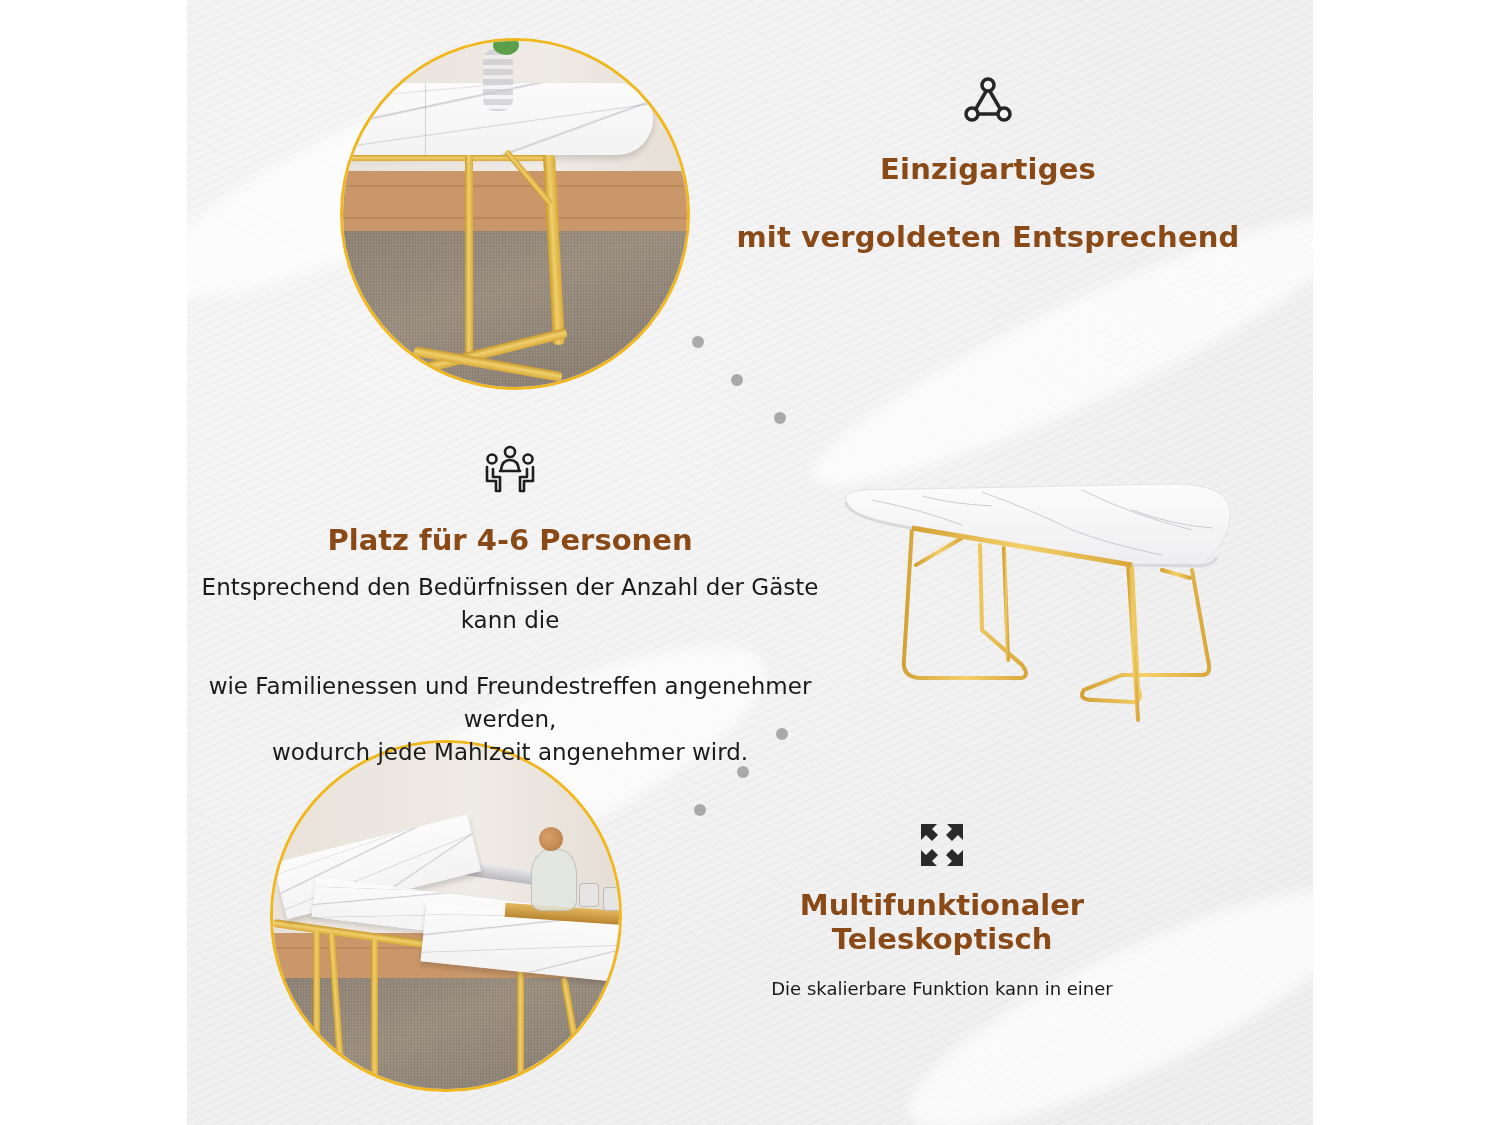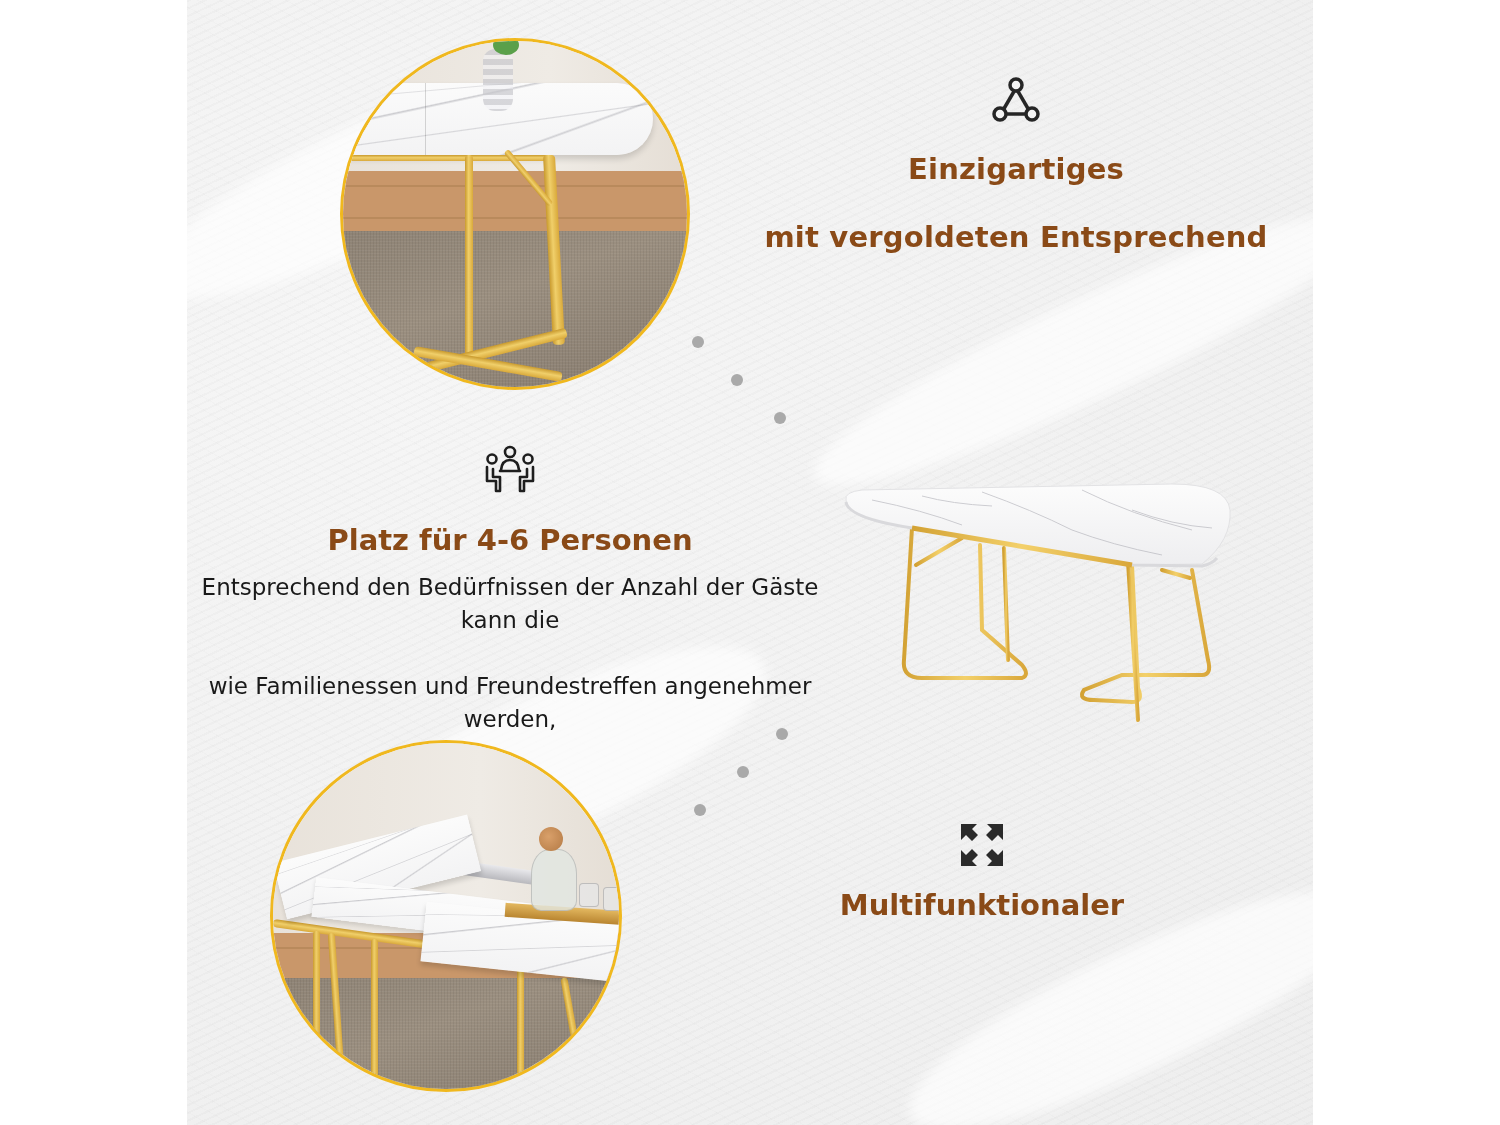--- a/index.html
+++ b/index.html
@@ -62,31 +62,31 @@
   .feature-icon { display: block; margin: 0 auto; }
   .heading {
     color: #8a4a17; font-weight: bold; font-family: "DejaVu Sans", sans-serif;
     line-height: 34px; margin: 0;
   }
   .desc {
     color: #1a1a1a; font-family: "DejaVu Sans", sans-serif; font-weight: normal;
     margin: 0;
   }
 
-  .f1 { left: 756px; top: 76px; width: 520px; }
+  .f1 { left: 728px; top: 76px; width: 520px; }
   .f1 .feature-icon { width: 52px; height: 48px; }
   .f1 .heading { font-size: 29px; margin-top: 28px; letter-spacing: 0.2px; }
   .f1 .desc { font-size: 18px; margin-top: 20px; line-height: 24px; }
 
   .f2 { left: 195px; top: 443px; width: 630px; }
   .f2 .feature-icon { width: 54px; height: 52px; }
   .f2 .heading { font-size: 29px; margin-top: 28px; }
   .f2 .desc { font-size: 23px; margin-top: 14px; line-height: 33px; }
 
-  .f3 { left: 752px; top: 822px; width: 460px; }
+  .f3 { left: 712px; top: 822px; width: 460px; }
   .f3 .feature-icon { width: 46px; height: 46px; }
   .f3 .heading { font-size: 29px; margin-top: 20px; }
   .f3 .desc { font-size: 18px; margin-top: 16px; line-height: 33px; }
 </style>
 </head>
 <body>
 
 <div class="panel">
   <div class="streak" style="left:-60px;top:120px;width:500px;height:120px;"></div>
   <div class="streak" style="left:600px;top:300px;width:600px;height:100px;"></div>
@@ -216,31 +216,33 @@
       <path d="M50 24 L50 38 L41 38 L41 48 L37 48 L37 34 L44 34 L44 26"></path>
     </g>
   </svg>
   <p class="heading">
     <span>Platz für 4-6 Personen</span>
   </p>
   <p class="desc">
     <span>Entsprechend den Bedürfnissen der Anzahl der Gäste kann die</span><br>
     <br>
     <span>wie Familienessen und Freundestreffen angenehmer werden,</span><br>
+    <span>wodurch jede Mahlzeit angenehmer wird.</span>
   </p>
 </div>
 
 <div class="feature f3">
   <svg class="feature-icon" viewBox="0 0 46 46">
     <g fill="#2a2a2a">
       <path d="M2 2 L18 2 L13 7 L19 13 L13 19 L7 13 L2 18 Z"></path>
       <path d="M44 2 L28 2 L33 7 L27 13 L33 19 L39 13 L44 18 Z"></path>
       <path d="M2 44 L18 44 L13 39 L19 33 L13 27 L7 33 L2 28 Z"></path>
       <path d="M44 44 L28 44 L33 39 L27 33 L33 27 L39 33 L44 28 Z"></path>
     </g>
   </svg>
   <p class="heading">
     <span>Multifunktionaler</span><br>
+    <span>Teleskoptisch</span>
   </p>
   <p class="desc">
-    <br>
+    <span>Die skalierbare Funktion kann in einer</span><br>
   </p>
 </div>
 
 </body></html>

